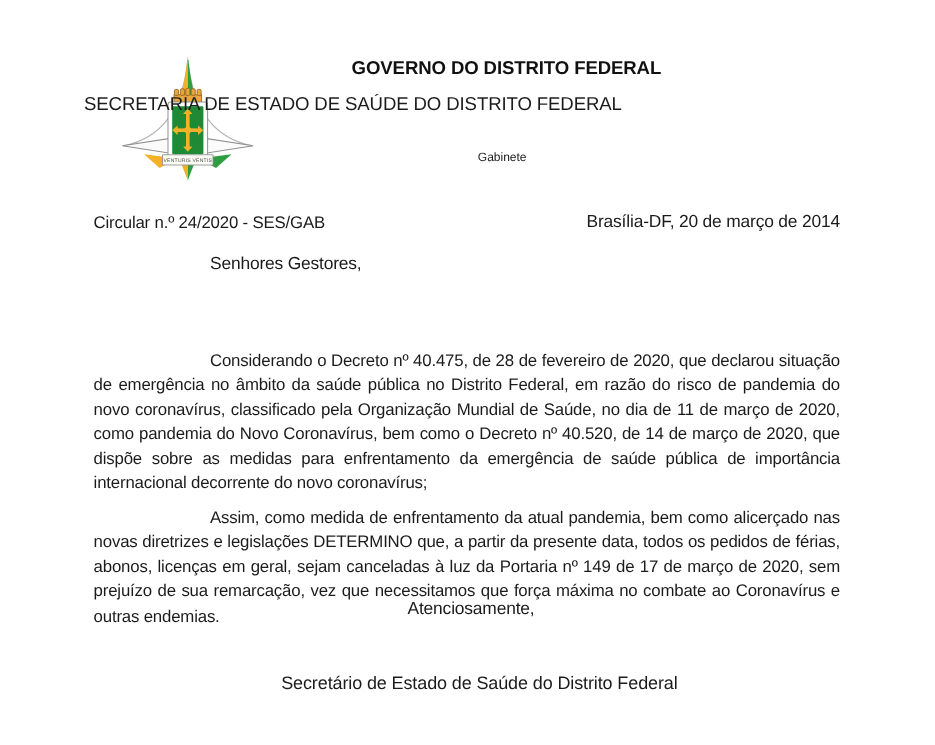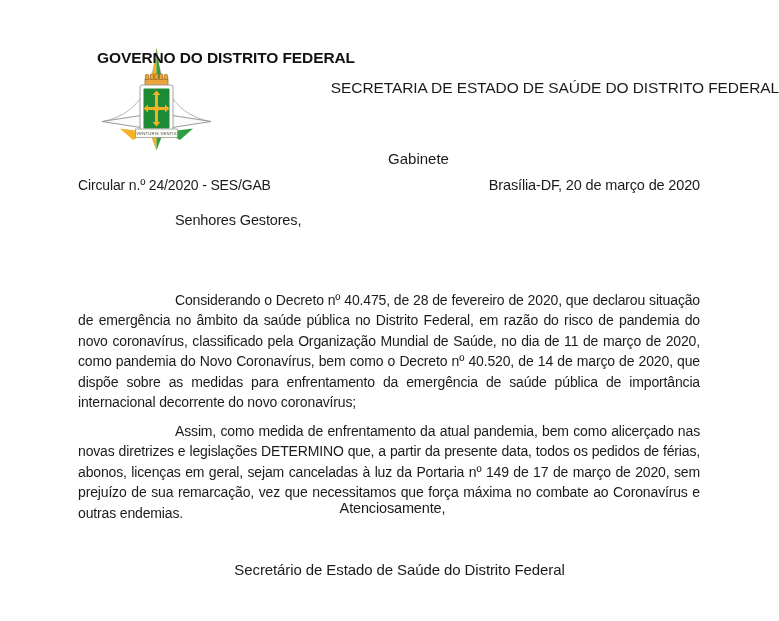--- a/index.html
+++ b/index.html
@@ -14,42 +14,42 @@
   }
   .logo {
     position: absolute;
     left: 100px;
     top: 45px;
     width: 113px;
     height: 108px;
   }
   .h1 {
     position: absolute;
-    left: 97px; right: 0;
+    left: 65px; right: 0;
     top: 49px;
-    text-align: left;
+    text-align: center;
     font-size: 15.5px;
     font-weight: 700;
     letter-spacing: -0.1px;
     color: #111;
   }
   .h2 {
     position: absolute;
     left: 70px; right: 0;
     top: 79px;
-    text-align: right;
+    text-align: left;
     font-size: 15.5px;
     letter-spacing: -0.1px;
   }
   .office {
     position: absolute;
     left: 58px; right: 0;
-    top: 150px;
+    top: 126px;
     text-align: center;
-    font-size: 15px;
+    font-size: 10px;
   }
   .meta-row {
     position: absolute;
     left: 78px; right: 79px;
     top: 177px;
     display: flex;
     justify-content: space-between;
     font-size: 14px;
     letter-spacing: -0.15px;
   }
@@ -157,21 +157,21 @@
   </svg>
 
   <div class="h1">GOVERNO DO DISTRITO FEDERAL</div>
 
   <div class="h2">SECRETARIA DE ESTADO DE SAÚDE DO DISTRITO FEDERAL</div>
 
   <div class="office">Gabinete</div>
 
   <div class="meta-row">
     <span class="circular-number">Circular n.º 24/2020 - SES/GAB</span>
-    <span class="place-date">Brasília-DF, 20 de março de 2020</span>
+    <span class="place-date">Brasília-DF, 20 de março de 2014</span>
   </div>
 
   <div class="salutation">Senhores Gestores,</div>
 
   <div class="para para1"><span>Considerando o Decreto nº 40.475, de 28 de fevereiro de 2020, que declarou situação de emergência no âmbito da saúde pública no Distrito Federal, em razão do risco de pandemia do novo coronavírus, classificado pela Organização Mundial de Saúde, no dia de 11 de março de 2020, como pandemia do Novo Coronavírus, bem como o Decreto nº 40.520, de 14 de março de 2020, que dispõe sobre as medidas para enfrentamento da emergência de saúde pública de importância internacional decorrente do novo coronavírus;</span></div>
 
   <div class="para para2"><span>Assim, como medida de enfrentamento da atual pandemia, bem como alicerçado nas novas diretrizes e legislações </span><span class="seg-bold">DETERMINO</span><span> que, a partir da presente data, todos os pedidos de férias, abonos, licenças em geral, sejam canceladas à luz da Portaria nº 149 de 17 de março de 2020, sem prejuízo de sua remarcação, vez que necessitamos que força máxima no combate ao Coronavírus e outras endemias.</span></div>
 
   <div class="closing">Atenciosamente,</div>
 

